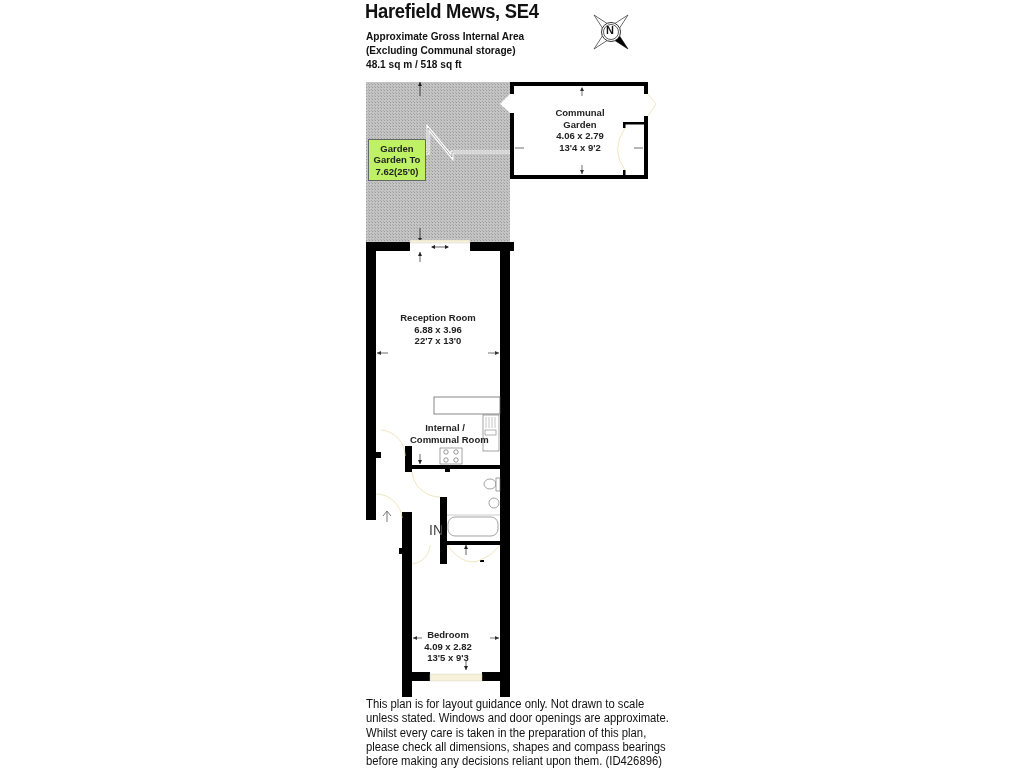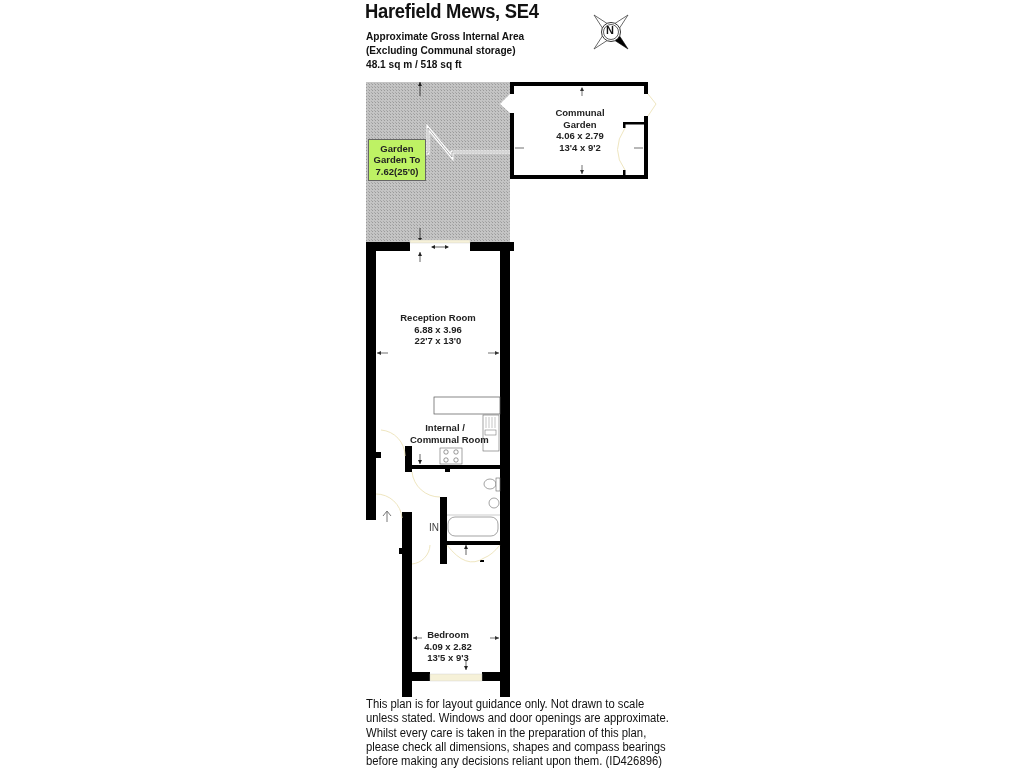--- a/index.html
+++ b/index.html
@@ -175,21 +175,21 @@
   <div>Internal /</div>
   <div>Communal Room</div>
 </div>
 
 <div class="abs room-label" style="left:418px; top:597px; width:60px;margin-top:32px;">
   <div>Bedroom</div>
   <div>4.09 x 2.82</div>
   <div>13'5 x 9'3</div>
 </div>
 
-<div class="abs" style="left:381px; top:522px; font-size:10px; color:#444;padding-left:48px;">IN</div>
+<div class="abs" style="left:381px; top:522px; font-size:14px; color:#444;padding-left:48px;">IN</div>
 
 <div class="abs disclaimer">
   <div>This plan is for layout guidance only. Not drawn to scale</div>
   <div>unless stated. Windows and door openings are approximate.</div>
   <div>Whilst every care is taken in the preparation of this plan,</div>
   <div>please check all dimensions, shapes and compass bearings</div>
   <div>before making any decisions reliant upon them. (ID426896)</div>
 </div>
 
 </body></html>

